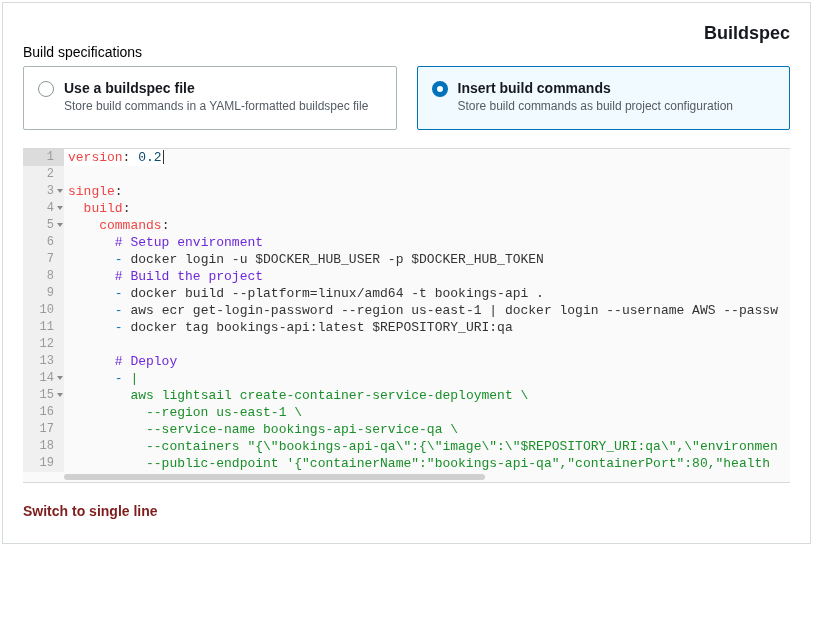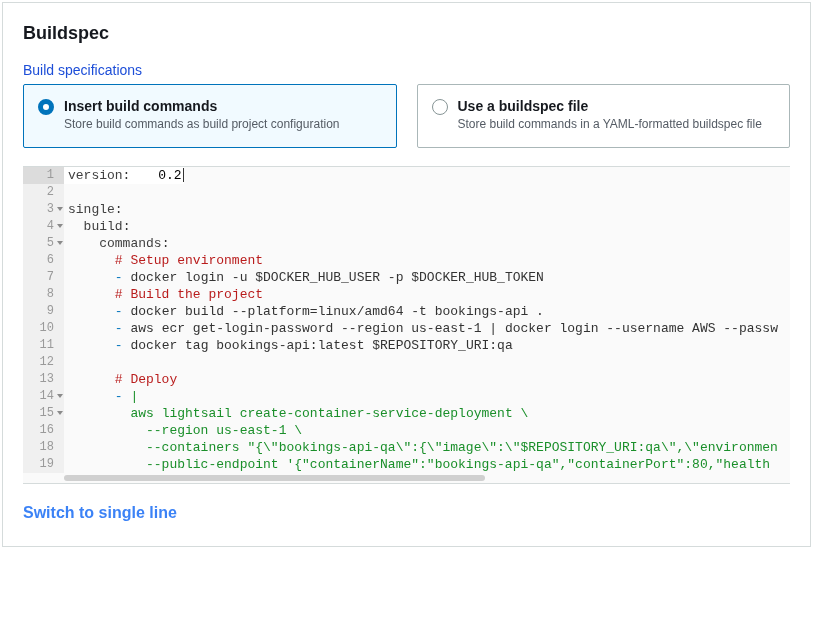--- a/index.html
+++ b/index.html
@@ -13,27 +13,27 @@
     border: 1px solid #d5dbdb;
     border-radius: 0;
     margin: 2px;
     width: 809px;
     padding: 20px 20px 24px 20px;
     background: #fff;
   }
   .panel-title {
     font-size: 18px;
     font-weight: 700;
-    margin-bottom: 18px;
     color: #16191f;
+    text-align: right;
   }
   .section-label {
     font-size: 14px;
     font-weight: 400;
-    color: #1d4ed8;
+    color: #000000;
     margin-bottom: 6px;
   }
   .radio-row {
     display: flex;
     gap: 20px;
     margin-bottom: 18px;
   }
   .radio-card {
     flex: 1;
     border: 1px solid #aab7b8;
@@ -117,25 +117,25 @@
     border-right: 3px solid transparent;
     border-top: 4px solid #8a8a8a;
   }
   .code {
     padding-left: 4px;
     white-space: pre;
     color: #333;
   }
   .code-row:first-child .code { background: #fff; }
   .code-row:first-child .gutter { background: #dcdcdc; }
-  .tok-key { color: #404040; font-family: Liberation Mono, monospace; }
-  .tok-num { color: #000000; margin-left: 20px; }
+  .tok-key { color: #ef4444; font-family: Liberation Mono, monospace; }
+  .tok-num { color: #0c4a6e; }
   .tok-punc { color: #333; }
   .tok-dash { color: #0073bb; }
-  .tok-comment { color: #b91c1c; }
+  .tok-comment { color: #6d28d9; }
   .tok-str { color: #1a8f2a; }
   .cursor {
     display: inline-block;
     width: 1px;
     height: 14px;
     background: #333;
     vertical-align: middle;
     margin-left: 1px;
   }
   .hscroll {
@@ -149,48 +149,48 @@
     left: 0;
     top: 2px;
     height: 6px;
     width: 58%;
     background: #d0d0d0;
     border-radius: 3px;
   }
   .switch-link {
     margin-top: 20px;
     font-weight: 700;
-    font-size: 16px;
-    color: #3b82f6;
+    font-size: 14px;
+    color: #7f1d1d;
     cursor: pointer;
   }
 </style>
 </head>
 <body>
 
 <div class="panel">
   <h2 class="panel-title">Buildspec</h2>
 
   <div class="section-label">Build specifications</div>
 
   <div class="radio-row">
+    <label class="radio-card">
+      <span class="radio-circle"></span>
+      <span class="radio-card-text">
+        <span class="radio-title">Use a buildspec file</span>
+        <span class="radio-desc">Store build commands in a YAML-formatted buildspec file</span>
+      </span>
+    </label>
     <label class="radio-card selected">
       <span class="radio-circle"></span>
       <span class="radio-card-text">
         <span class="radio-title">Insert build commands</span>
         <span class="radio-desc">Store build commands as build project configuration</span>
       </span>
     </label>
-    <label class="radio-card">
-      <span class="radio-circle"></span>
-      <span class="radio-card-text">
-        <span class="radio-title">Use a buildspec file</span>
-        <span class="radio-desc">Store build commands in a YAML-formatted buildspec file</span>
-      </span>
-    </label>
   </div>
 
 
   <div class="editor">
     <div class="editor-lines" id="editor-lines">
         <div class="code-row">
           <div class="gutter">1</div>
           <div class="code"><span class="tok-key">version</span><span class="tok-punc">:</span> <span class="tok-num">0.2</span><span class="cursor"></span></div>
         </div>
         <div class="code-row">
@@ -244,20 +244,24 @@
           <div class="gutter">14<span class="fold"></span></div>
           <div class="code">      <span class="tok-dash">-</span> <span class="tok-str">|</span></div>
         </div>
         <div class="code-row">
           <div class="gutter">15<span class="fold"></span></div>
           <div class="code">        <span class="tok-str">aws lightsail create-container-service-deployment \</span></div>
         </div>
         <div class="code-row">
           <div class="gutter">16</div>
           <div class="code">          <span class="tok-str">--region us-east-1 \</span></div>
+        </div>
+        <div class="code-row">
+          <div class="gutter">17</div>
+          <div class="code">          <span class="tok-str">--service-name bookings-api-service-qa \</span></div>
         </div>
         <div class="code-row">
           <div class="gutter">18</div>
           <div class="code">          <span class="tok-str">--containers "{\"bookings-api-qa\":{\"image\":\"$REPOSITORY_URI:qa\",\"environmen</span></div>
         </div>
         <div class="code-row">
           <div class="gutter">19</div>
           <div class="code">          <span class="tok-str">--public-endpoint '{"containerName":"bookings-api-qa","containerPort":80,"health</span></div>
         </div>
       </div>

